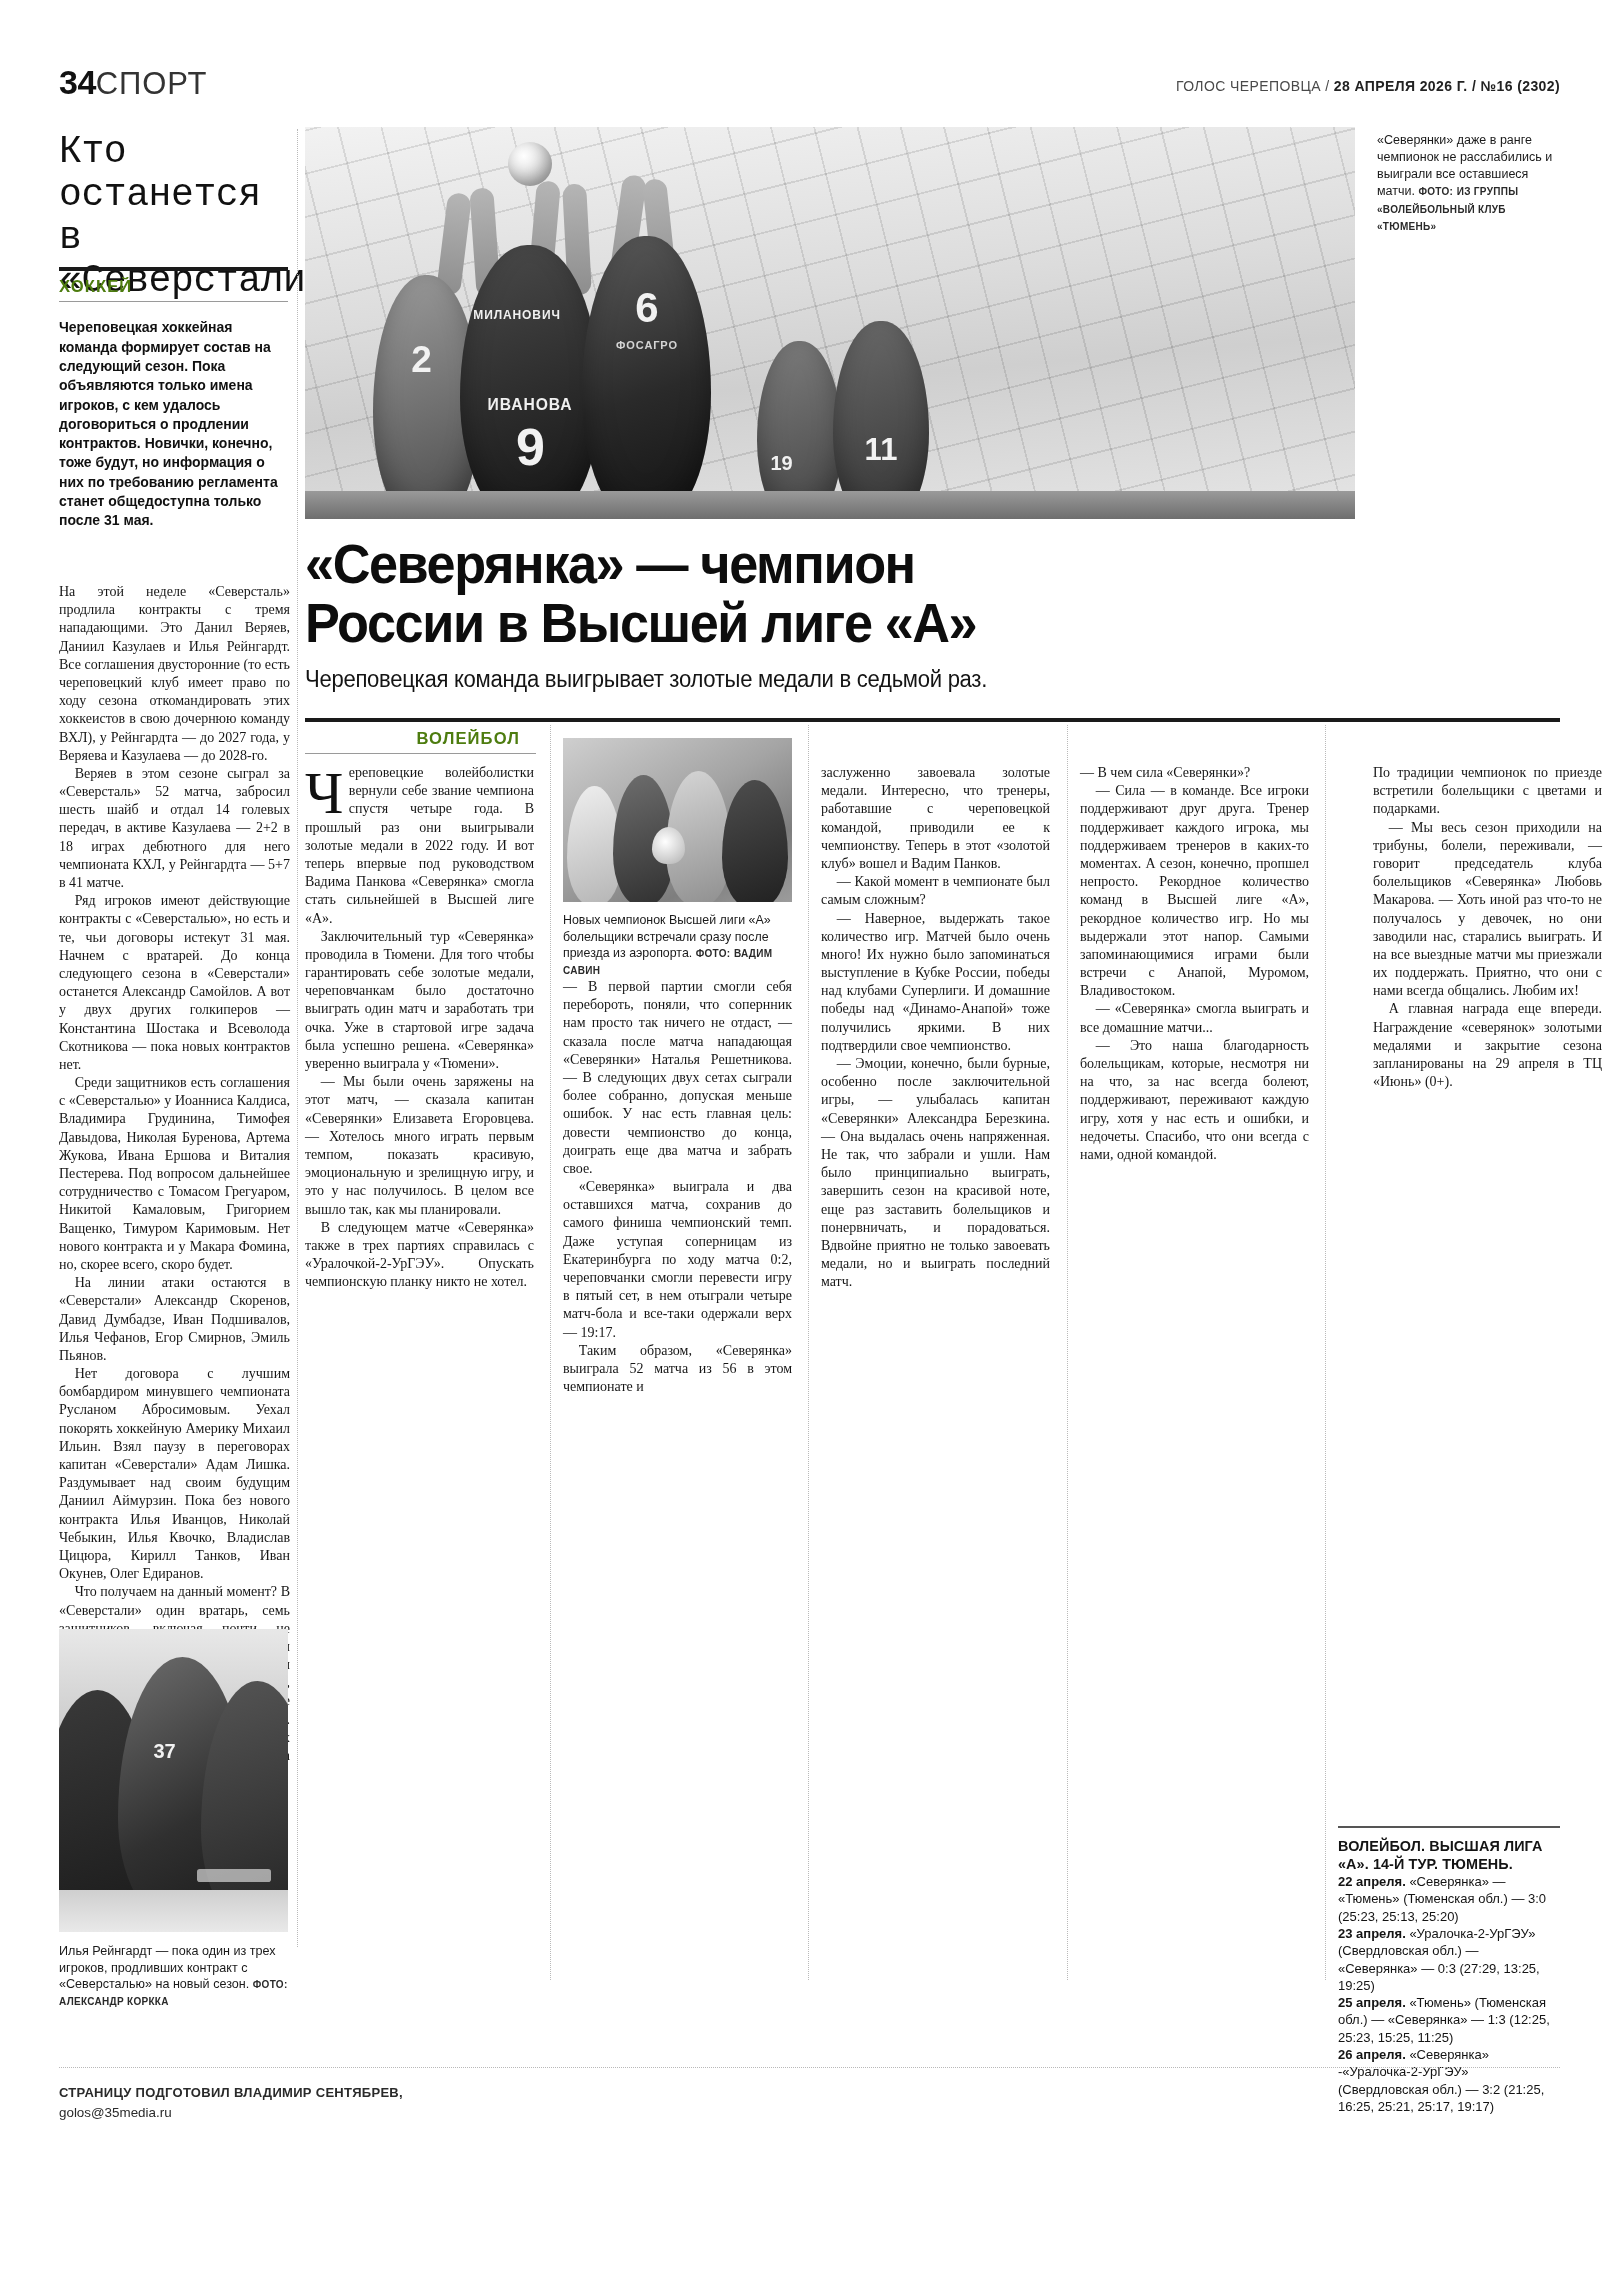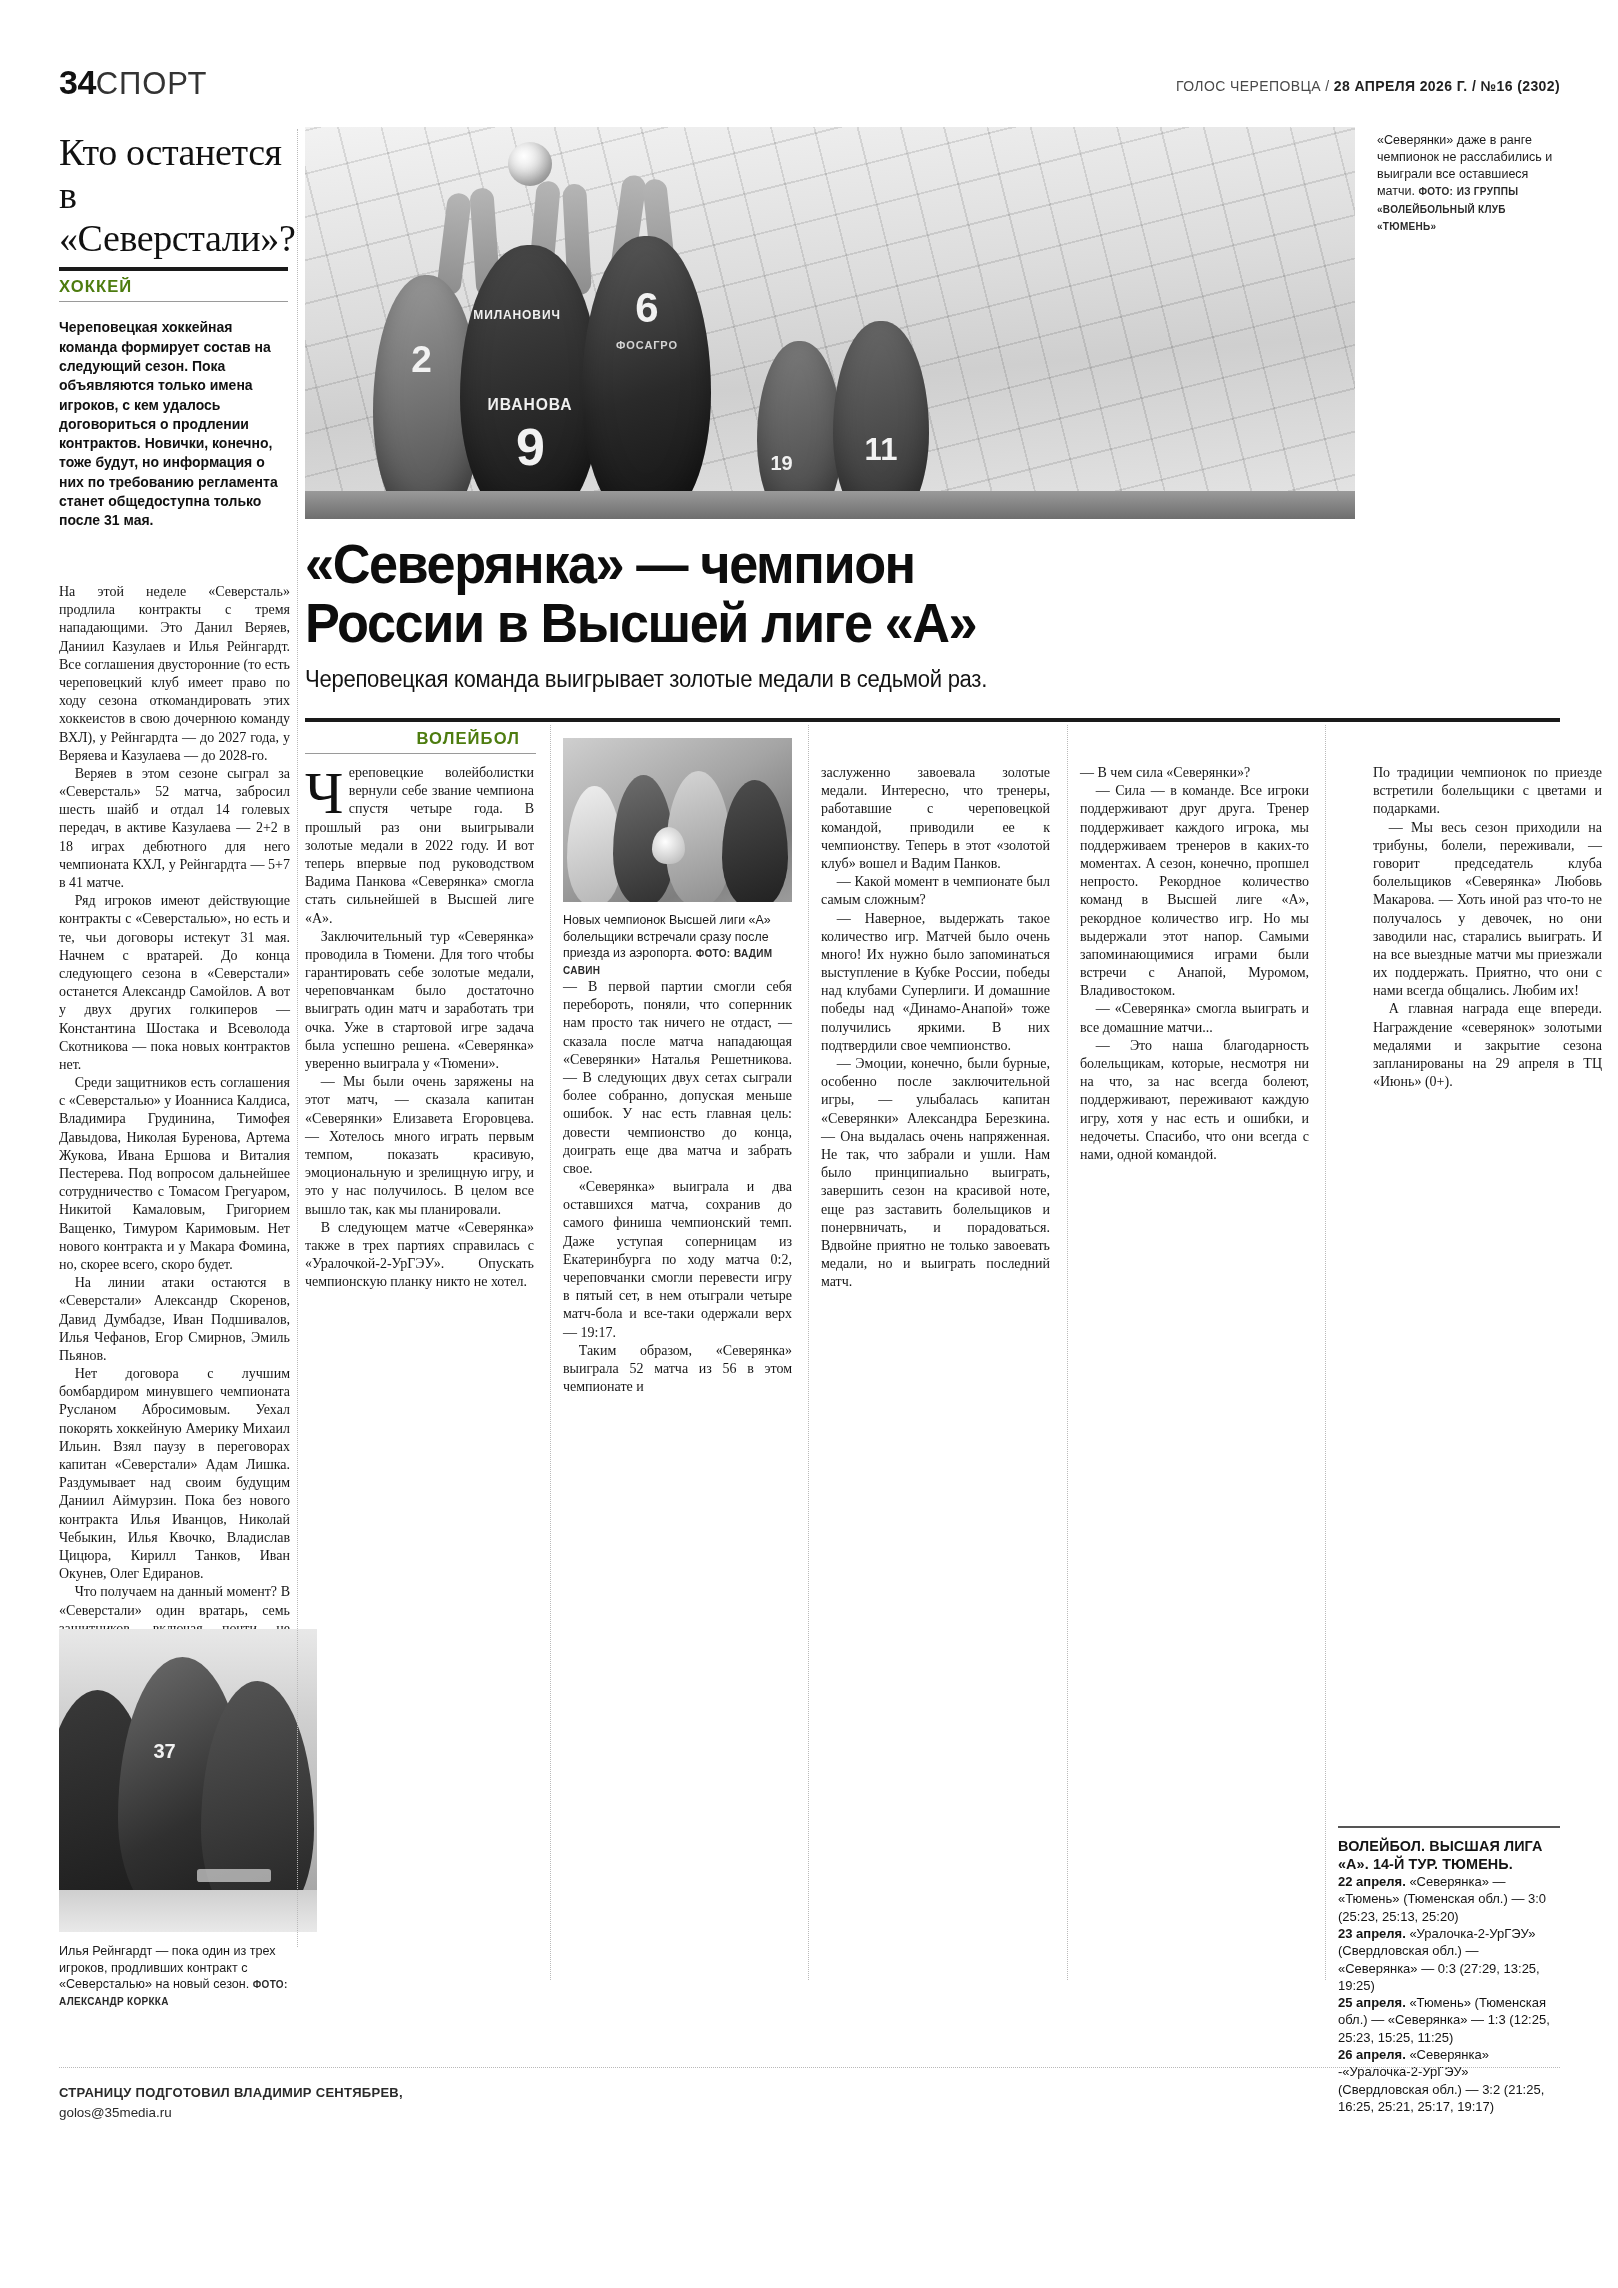--- a/index.html
+++ b/index.html
@@ -92,21 +92,21 @@
   }
 
   
   .col-left {
     position: absolute;
     left: 59px;
     top: 129px;
     width: 229px;
   }
   .lead-title {
-    font-family: Liberation Serif, serif;
+    font-family: Liberation Mono, monospace;
     font-weight: 300;
     font-size: 38px;
     line-height: 1.13;
     letter-spacing: -0.4px;
     color: #111;
     margin: 0 0 14px 0;
   }
   .rubric {
     font-family: "Liberation Sans", sans-serif;
     font-size: 16.6px;
@@ -142,21 +142,20 @@
 
   
   .hockey-photo {
     position: absolute;
     left: 59px;
     top: 1629px;
     width: 229px;
     height: 303px;
     overflow: hidden;
     background: #0f766e;
-    padding-left: 29px;
   }
   .photo-cap {
     position: absolute;
     left: 59px;
     top: 1943px;
     width: 233px;
     font-family: "Liberation Sans", sans-serif;
     font-size: 12.6px;
     line-height: 1.32;
     color: #1a1a1a;

